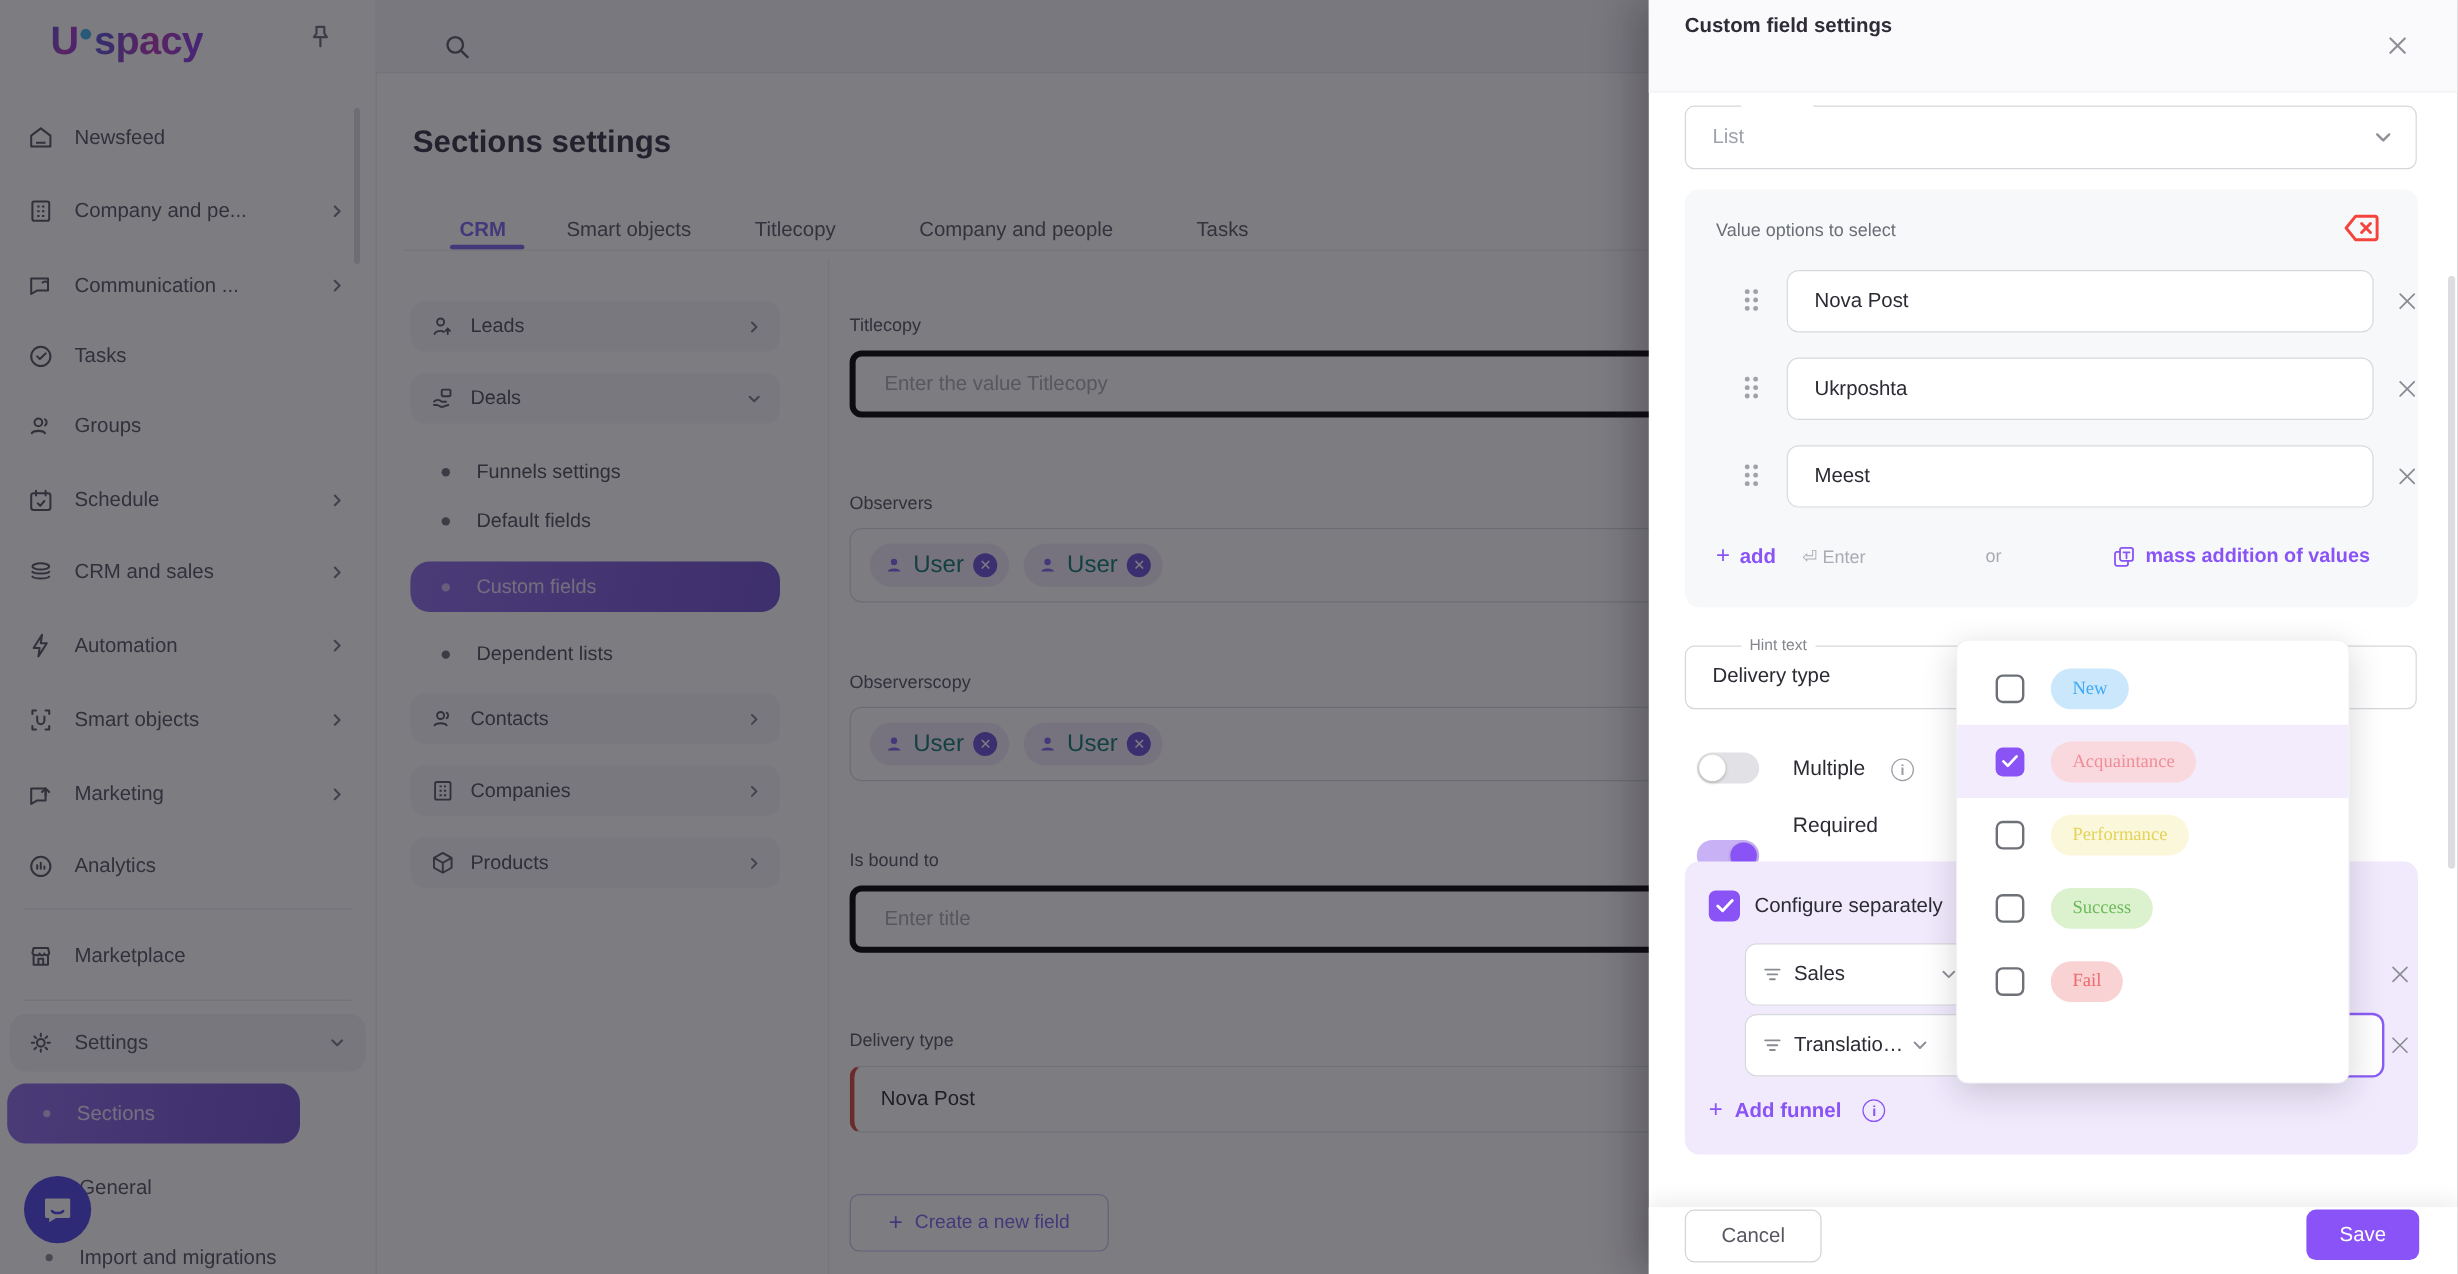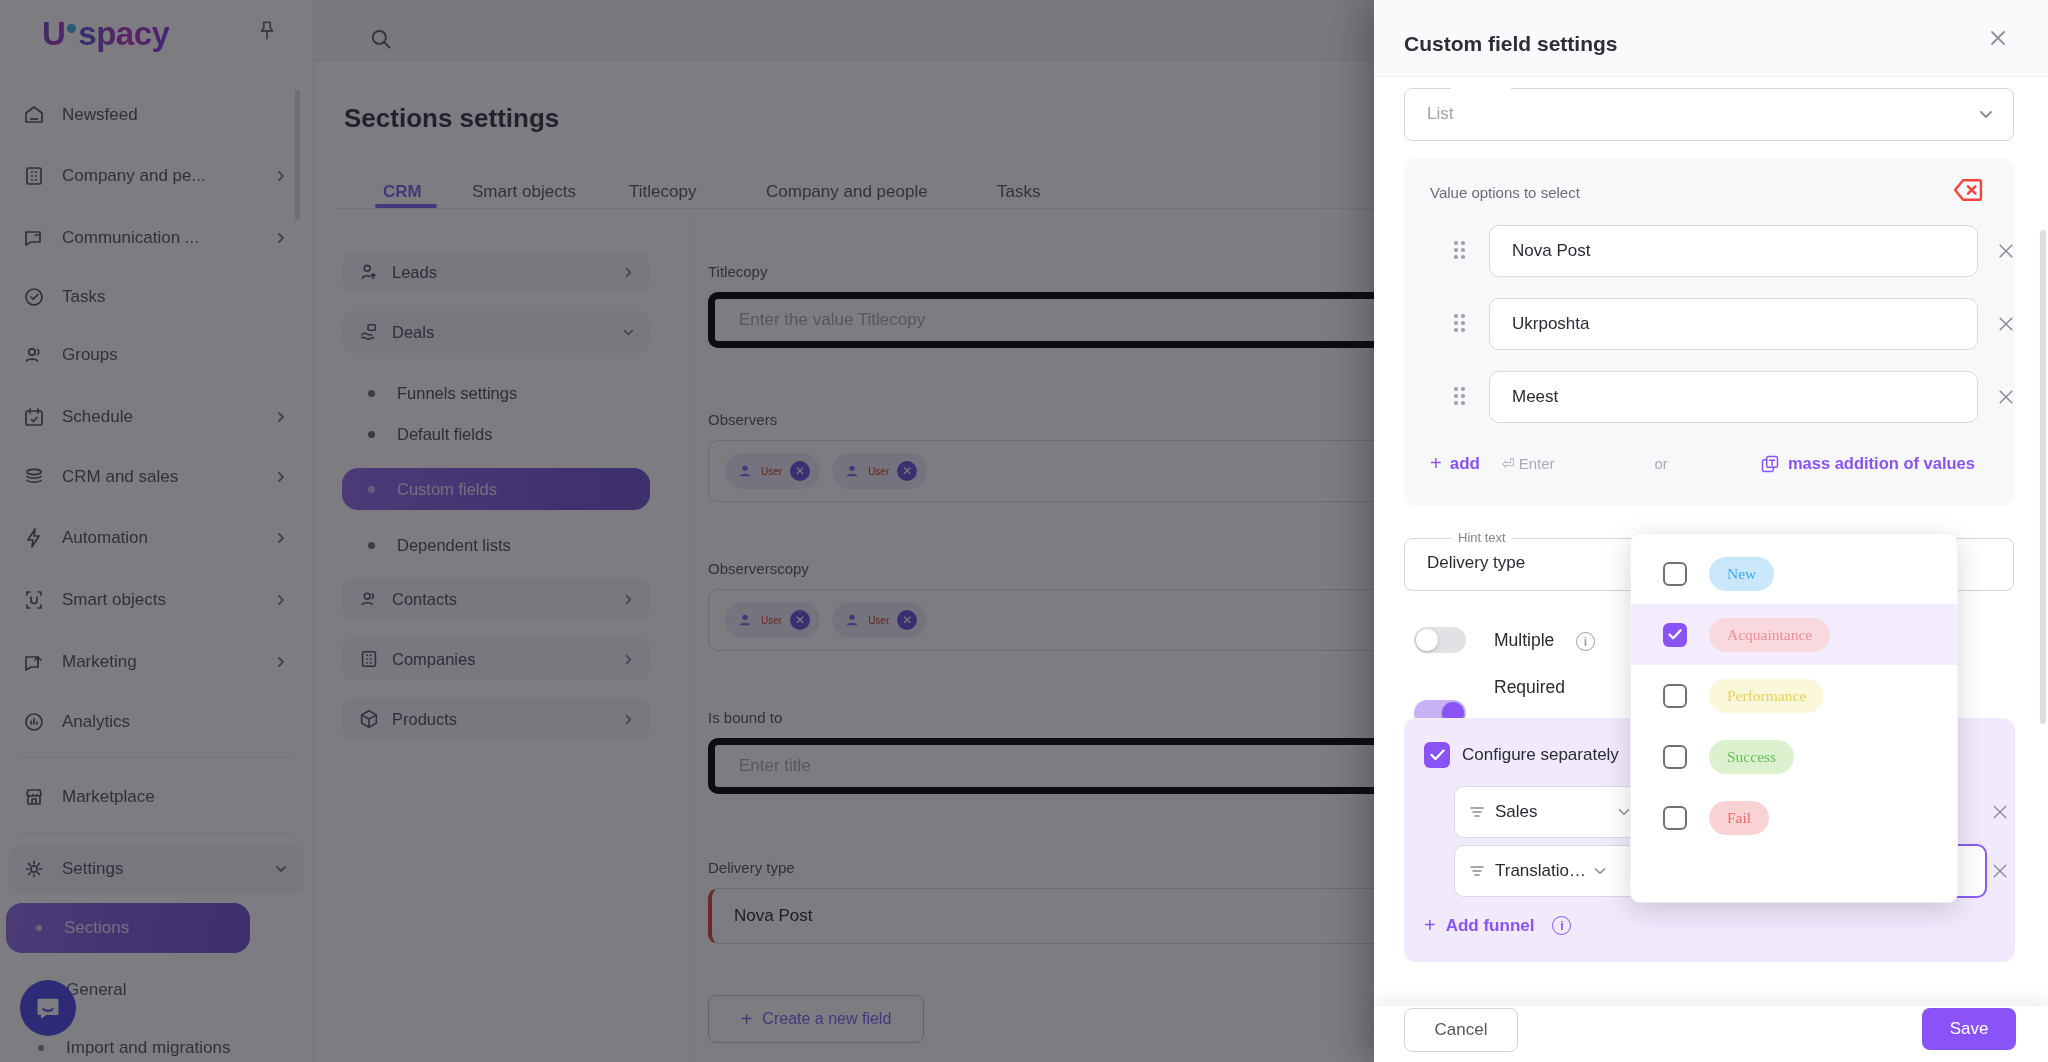--- a/index.html
+++ b/index.html
@@ -49,39 +49,39 @@
   .tree-row .lbl{font-size:16.5px;flex:1;}
   .tree-row .chev{margin-right:14px;color:#7c7985;}
   .tree-sub{left:342px;width:308px;height:42px;display:flex;align-items:center;color:#4f4c58;border-radius:16px;}
   .tree-sub .dot{width:7px;height:7px;border-radius:50%;background:#6f6c78;margin:0 22px 0 26px;}
   .tree-sub .lbl{font-size:16.5px;}
   .tree-active{background:linear-gradient(100deg,#8d6be8,#6f4fd0);color:rgba(255,255,255,0.8);}
   .tree-active .dot{background:rgba(255,255,255,0.55);}
 
   
   .f-label{left:708px;font-size:15px;color:#55525e;}
-  .f-input{left:708px;width:812px;height:56px;border:7px solid #000000;border-radius:10px;background:#fff;
+  .f-input{left:708px;width:812px;height:56px;border:5px solid #000000;border-radius:10px;background:#fff;
     box-sizing:border-box;font-size:17px;color:#2b2b33;padding:0 24px;font-family:inherit;}
   .f-input::placeholder{color:#a8aab2;}
   .chips-box{left:708px;width:812px;height:62px;border:1px solid #d9dadf;border-radius:10px;background:#fff;
     box-sizing:border-box;display:flex;align-items:center;gap:12px;padding:0 16px;}
   .u-chip{height:36px;border-radius:18px;background:#efebfa;display:flex;align-items:center;gap:8px;padding:0 10px 0 12px;}
   .u-chip .ic{color:#7b68ee;}
-  .u-chip .lbl{font-size:10px;color:#c2410c;}
+  .u-chip .lbl{font-size:20px;color:#0f766e;}
   .u-chip .xc{width:20px;height:20px;border-radius:50%;background:#6c50d8;color:#fff;font-size:12px;
     display:flex;align-items:center;justify-content:center;}
   .dt-field{left:708px;width:812px;height:56px;border:1px solid #d9dadf;border-left:4px solid #d6453c;border-radius:10px;
     background:#fff;box-sizing:border-box;display:flex;align-items:center;padding:0 22px;font-size:17px;color:#2b2b33;}
   .create-btn{left:708px;top:995px;width:214px;height:46px;border:1px solid #c9c2ec;border-radius:8px;background:#fff;
     display:flex;align-items:center;justify-content:center;gap:10px;color:#7b68ee;font-size:16px;}
 
   
   #modal{left:1374px;top:0;width:674px;height:1062px;background:#fff;box-shadow:-12px 0 32px rgba(20,18,30,0.28);}
   .m-header{left:0;top:0;width:674px;height:76px;background:#fafafc;border-bottom:1px solid #f0f0f3;}
-  .m-title{left:30px;top:32px;font-size:21px;font-weight:700;color:#2f2c38;}
+  .m-title{left:30px;top:12px;font-size:17px;font-weight:700;color:#2f2c38;}
   .m-close{left:612px;top:26px;color:#8e9097;}
   .m-select{border:1px solid #d6d7dc;border-radius:8px;background:#fff;box-sizing:border-box;}
   .notch{position:absolute;top:-2px;left:46px;width:60px;height:3px;background:#fff;}
   .m-card{left:30px;width:611px;background:#f7f8fa;border-radius:12px;}
   .val-row-input{left:85px;width:489px;height:52px;border:1px solid #d8d9de;border-radius:10px;background:#fff;
     box-sizing:border-box;font-size:17px;color:#2b2b33;padding:0 22px;font-family:inherit;}
   .drag{left:50px;width:14px;height:20px;display:grid;grid-template-columns:4px 4px;grid-template-rows:4px 4px 4px;gap:3px;}
   .drag i{width:3.5px;height:3.5px;border-radius:50%;background:#a0a2aa;}
   .xbtn{color:#8a8c94;}
   .purple-txt{color:#8953f6;}

